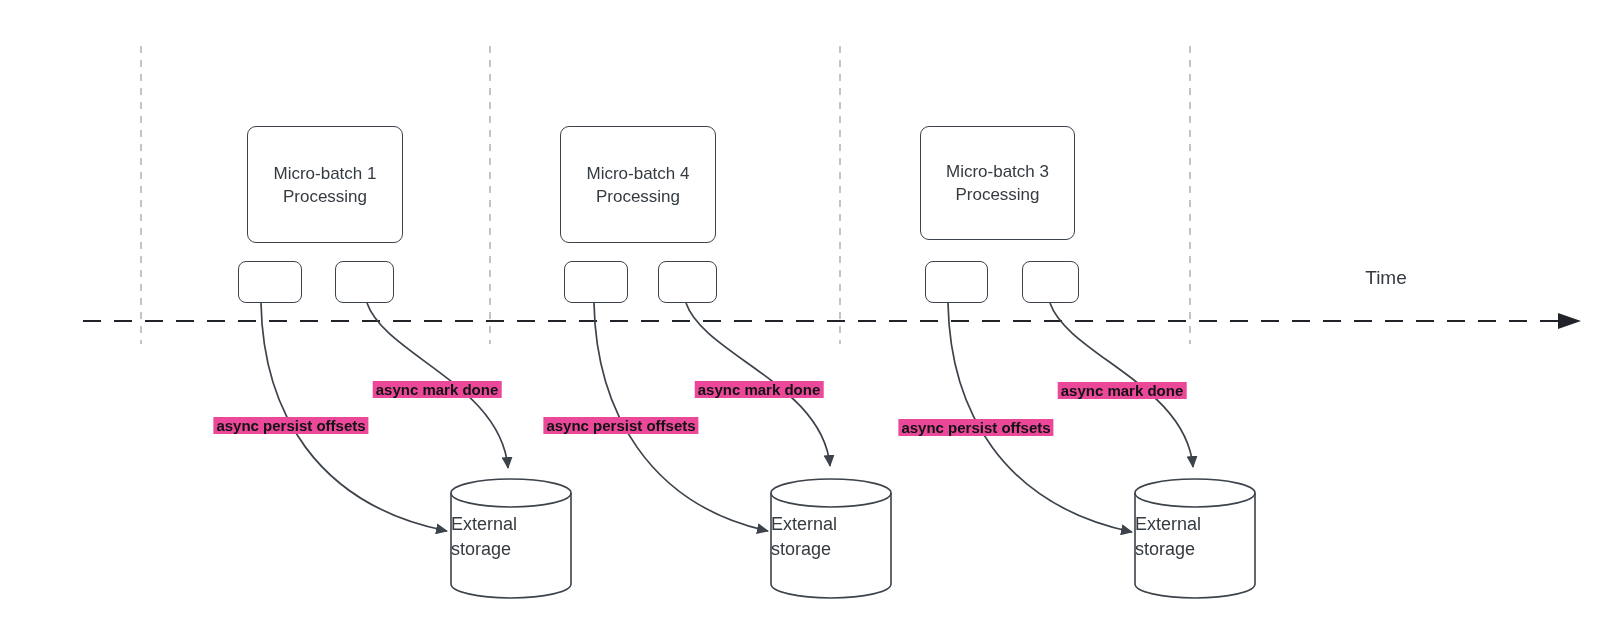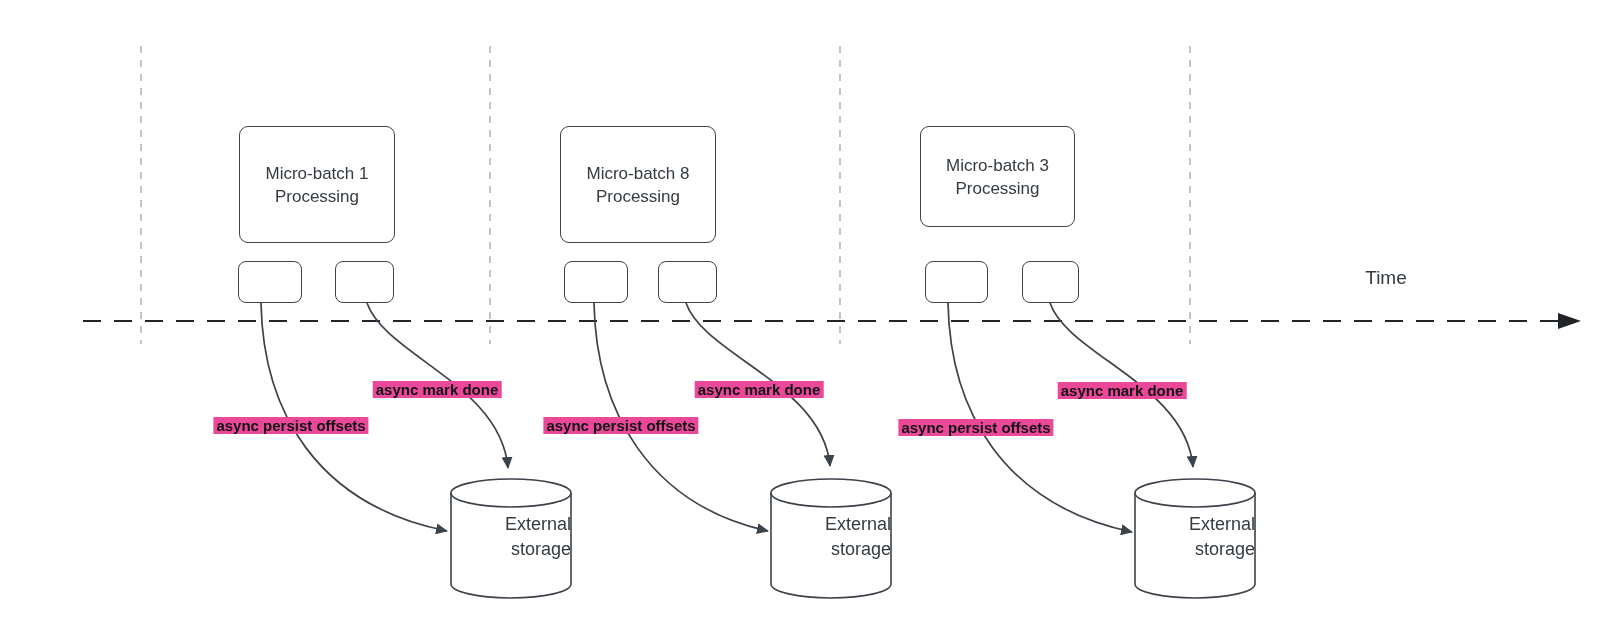--- a/index.html
+++ b/index.html
@@ -36,21 +36,21 @@
   .smallbox{
     position:absolute;z-index:2;box-sizing:border-box;
     background:#fff;border:1.5px solid var(--shape_stroke);border-radius:8px;
   }
   .edge-label{
     position:absolute;z-index:3;transform:translateX(-50%);
     font-size:15px;font-weight:700;color:var(--label_text);
     background:#ec4899;padding:0 3px;white-space:nowrap;
   }
   .storage-text{
-    position:absolute;z-index:2;width:120px;text-align:right;
+    position:absolute;z-index:2;width:120px;text-align:left;
     font-size:18px;line-height:25px;color:var(--text);
   }
   .time-label{
     position:absolute;z-index:2;transform:translateX(-50%);
     font-size:19px;color:var(--text);white-space:nowrap;margin-top:9px;
   }
 </style>
 </head>
 <body>
 
@@ -87,47 +87,47 @@
     <g>
       <path class="cyl-body" d="M771,493 A60,14 0 0 1 891,493 L891,584 A60,14 0 0 1 771,584 Z"></path>
       <path class="cyl-rim" d="M771,493 A60,14 0 0 0 891,493"></path>
     </g>
     <g>
       <path class="cyl-body" d="M1135,493 A60,14 0 0 1 1255,493 L1255,584 A60,14 0 0 1 1135,584 Z"></path>
       <path class="cyl-rim" d="M1135,493 A60,14 0 0 0 1255,493"></path>
     </g>
   </svg>
 
-  <div class="bigbox" style="left:239px;top:126px;width:156px;height:117px">
+  <div class="bigbox" style="left:247px;top:126px;width:156px;height:117px">
     <div>Micro-batch 1</div>
     <div>Processing</div>
   </div>
   <div class="smallbox" style="left:238px;top:261px;width:64px;height:42px"></div>
   <div class="smallbox" style="left:335px;top:261px;width:59px;height:42px"></div>
   <div class="edge-label" style="left:291px;top:417px">async persist offsets</div>
   <div class="edge-label" style="left:437px;top:381px">async mark done</div>
   <div class="storage-text" style="left:451px;top:512px">
     <div>External</div>
     <div>storage</div>
   </div>
 
   <div class="bigbox" style="left:560px;top:126px;width:156px;height:117px">
-    <div>Micro-batch 8</div>
+    <div>Micro-batch 4</div>
     <div>Processing</div>
   </div>
   <div class="smallbox" style="left:564px;top:261px;width:64px;height:42px"></div>
   <div class="smallbox" style="left:658px;top:261px;width:59px;height:42px"></div>
   <div class="edge-label" style="left:621px;top:417px">async persist offsets</div>
   <div class="edge-label" style="left:759px;top:381px">async mark done</div>
   <div class="storage-text" style="left:771px;top:512px">
     <div>External</div>
     <div>storage</div>
   </div>
 
-  <div class="bigbox" style="left:920px;top:126px;width:155px;height:101px">
+  <div class="bigbox" style="left:920px;top:126px;width:155px;height:114px">
     <div>Micro-batch 3</div>
     <div>Processing</div>
   </div>
   <div class="smallbox" style="left:925px;top:261px;width:63px;height:42px"></div>
   <div class="smallbox" style="left:1022px;top:261px;width:57px;height:42px"></div>
   <div class="edge-label" style="left:976px;top:419px">async persist offsets</div>
   <div class="edge-label" style="left:1122px;top:382px">async mark done</div>
   <div class="storage-text" style="left:1135px;top:512px">
     <div>External</div>
     <div>storage</div>

